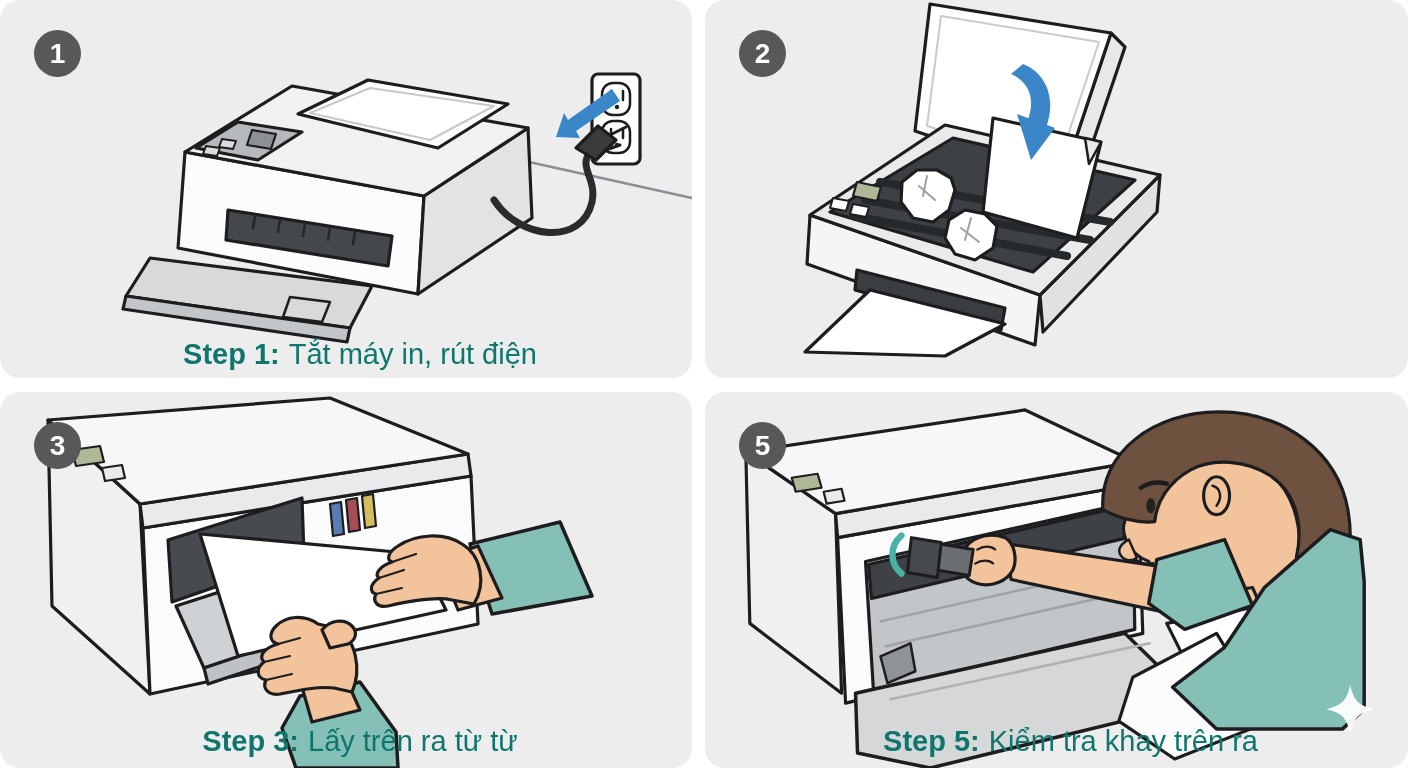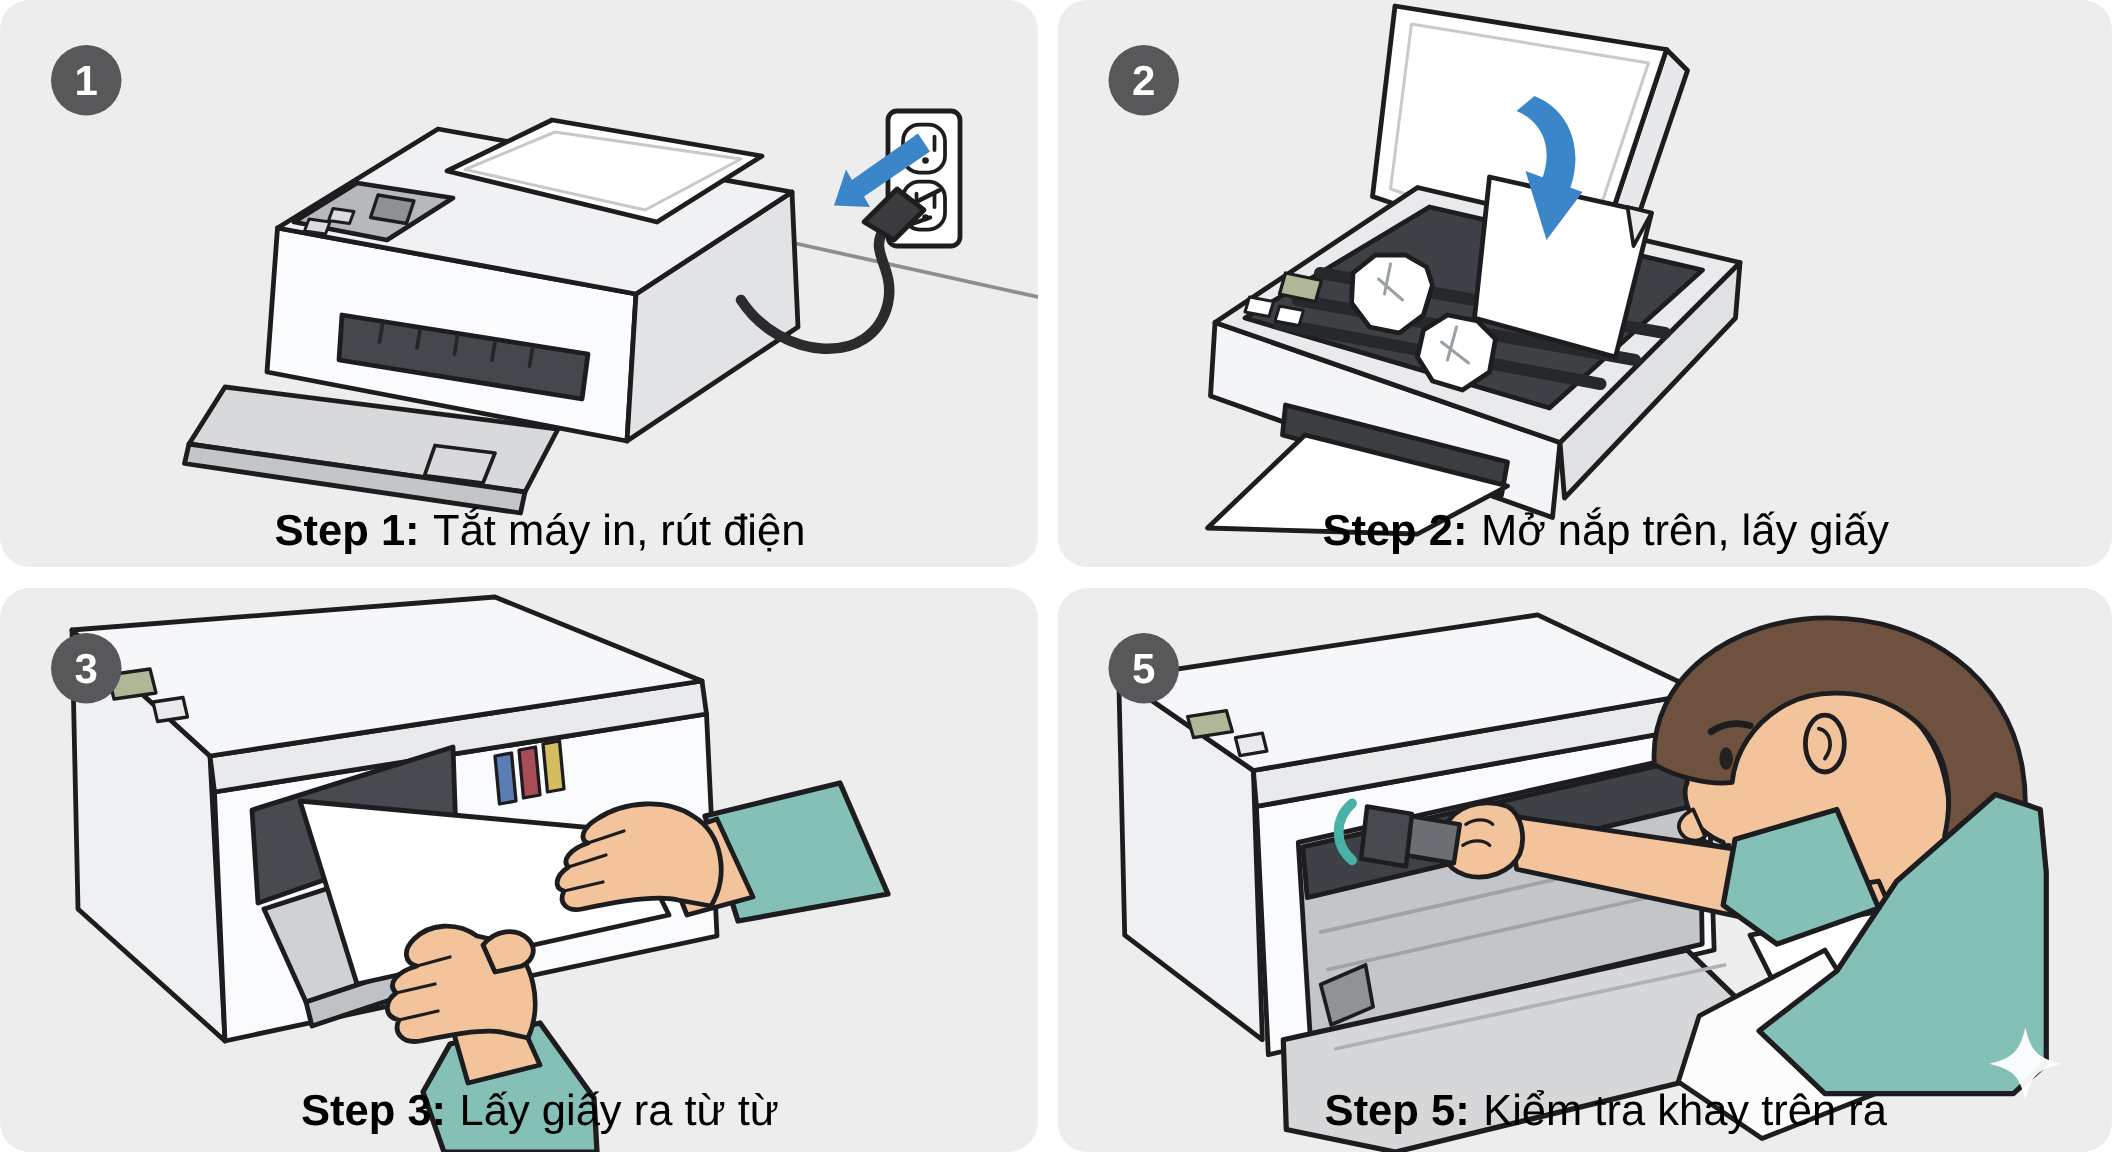--- a/index.html
+++ b/index.html
@@ -7,21 +7,21 @@
           font-family:"Liberation Sans", sans-serif;}
   .panel{position:absolute;background:#ededee;border-radius:20px;overflow:hidden;}
   #p1{left:0;top:0;width:692px;height:378px;}
   #p2{left:705px;top:0;width:703px;height:378px;}
   #p3{left:0;top:392px;width:692px;height:376px;}
   #p4{left:705px;top:392px;width:703px;height:376px;}
   .badge{position:absolute;left:34px;top:30px;width:47px;height:47px;border-radius:50%;
          background:#58585a;color:#ffffff;display:flex;align-items:center;justify-content:center;
          font-size:28px;font-weight:700;z-index:5;}
   .cap{position:absolute;left:16px;right:0;bottom:7px;text-align:center;font-size:29px;
-       color:#000000;z-index:4;white-space:nowrap;margin-left:12px;}
+       color:#0f766e;z-index:4;white-space:nowrap;margin-left:12px;}
   .cap .b{font-weight:700;margin-right:9px;}
   #p3 .cap,#p4 .cap{bottom:10px;}
   svg.illu{position:absolute;inset:0;width:100%;height:100%;}
 </style>
 </head>
 <body>
 
 <div class="canvas">
 
   <div class="panel" id="p1">
@@ -121,23 +121,20 @@
           <path d="M318 64 C343 74 352 102 340 130 L322 122 C331 101 325 82 306 74 Z"></path>
           <polygon points="350,128 312,114 326,160"></polygon>
         </g>
 
         <g>
           <polygon points="152,270 300,308 296,330 150,290" fill="#3a3e41"></polygon>
           <polygon points="100,352 165,290 300,324 240,356" fill="#ffffff"></polygon>
         </g>
       </g>
     </svg>
-    <div class="cap">
-      <span class="b">Step 2:</span><span>Mở nắp trên, lấy giấy</span>
-    </div>
   </div>
 
   <div class="panel" id="p3">
     <div class="badge">3</div>
     <svg class="illu" viewBox="0 0 692 376">
       <g stroke="#1d1d1f" stroke-width="3.2" stroke-linejoin="round" stroke-linecap="round" fill="none">
 
         <g>
           <polygon points="48,28 140,112 150,302 52,214" fill="#eef0f1"></polygon>
           <polygon points="143,136 471,84 478,232 150,302" fill="#fafbfc"></polygon>
@@ -165,21 +162,21 @@
         <g>
           <polygon points="300,304 360,290 396,340 398,376 296,376 282,336" fill="#85c0b7" stroke-width="3.5"></polygon>
           <polygon points="300,288 342,278 360,318 312,330" fill="#f3c49c"></polygon>
           <path d="M318 232 C304 222 286 224 276 234 C268 242 270 250 278 252 C264 256 258 264 264 270 C256 276 256 286 266 288 C262 296 268 304 280 302 C300 298 320 294 334 296 L352 300 C362 278 356 246 336 236 Z" fill="#f3c49c"></path>
           <path d="M322 238 C330 228 344 226 352 234 C358 240 356 248 348 252 L330 256 Z" fill="#f3c49c"></path>
           <path d="M278 252 L300 246 M264 270 L290 264 M266 288 L292 282" stroke-width="2.2"></path>
         </g>
       </g>
     </svg>
     <div class="cap">
-      <span class="b">Step 3:</span><span>Lấy giấy ra từ từ</span>
+      <span class="b">Step 3:</span><span>Lấy trên ra từ từ</span>
     </div>
   </div>
 
   <div class="panel" id="p4">
     <div class="badge">5</div>
     <svg class="illu" viewBox="0 0 703 377">
       <g stroke="#1d1d1f" stroke-width="3.2" stroke-linejoin="round" stroke-linecap="round" fill="none">
 
         <g>
           <polygon points="40,60 130,122 136,302 44,232" fill="#eef0f1"></polygon>

